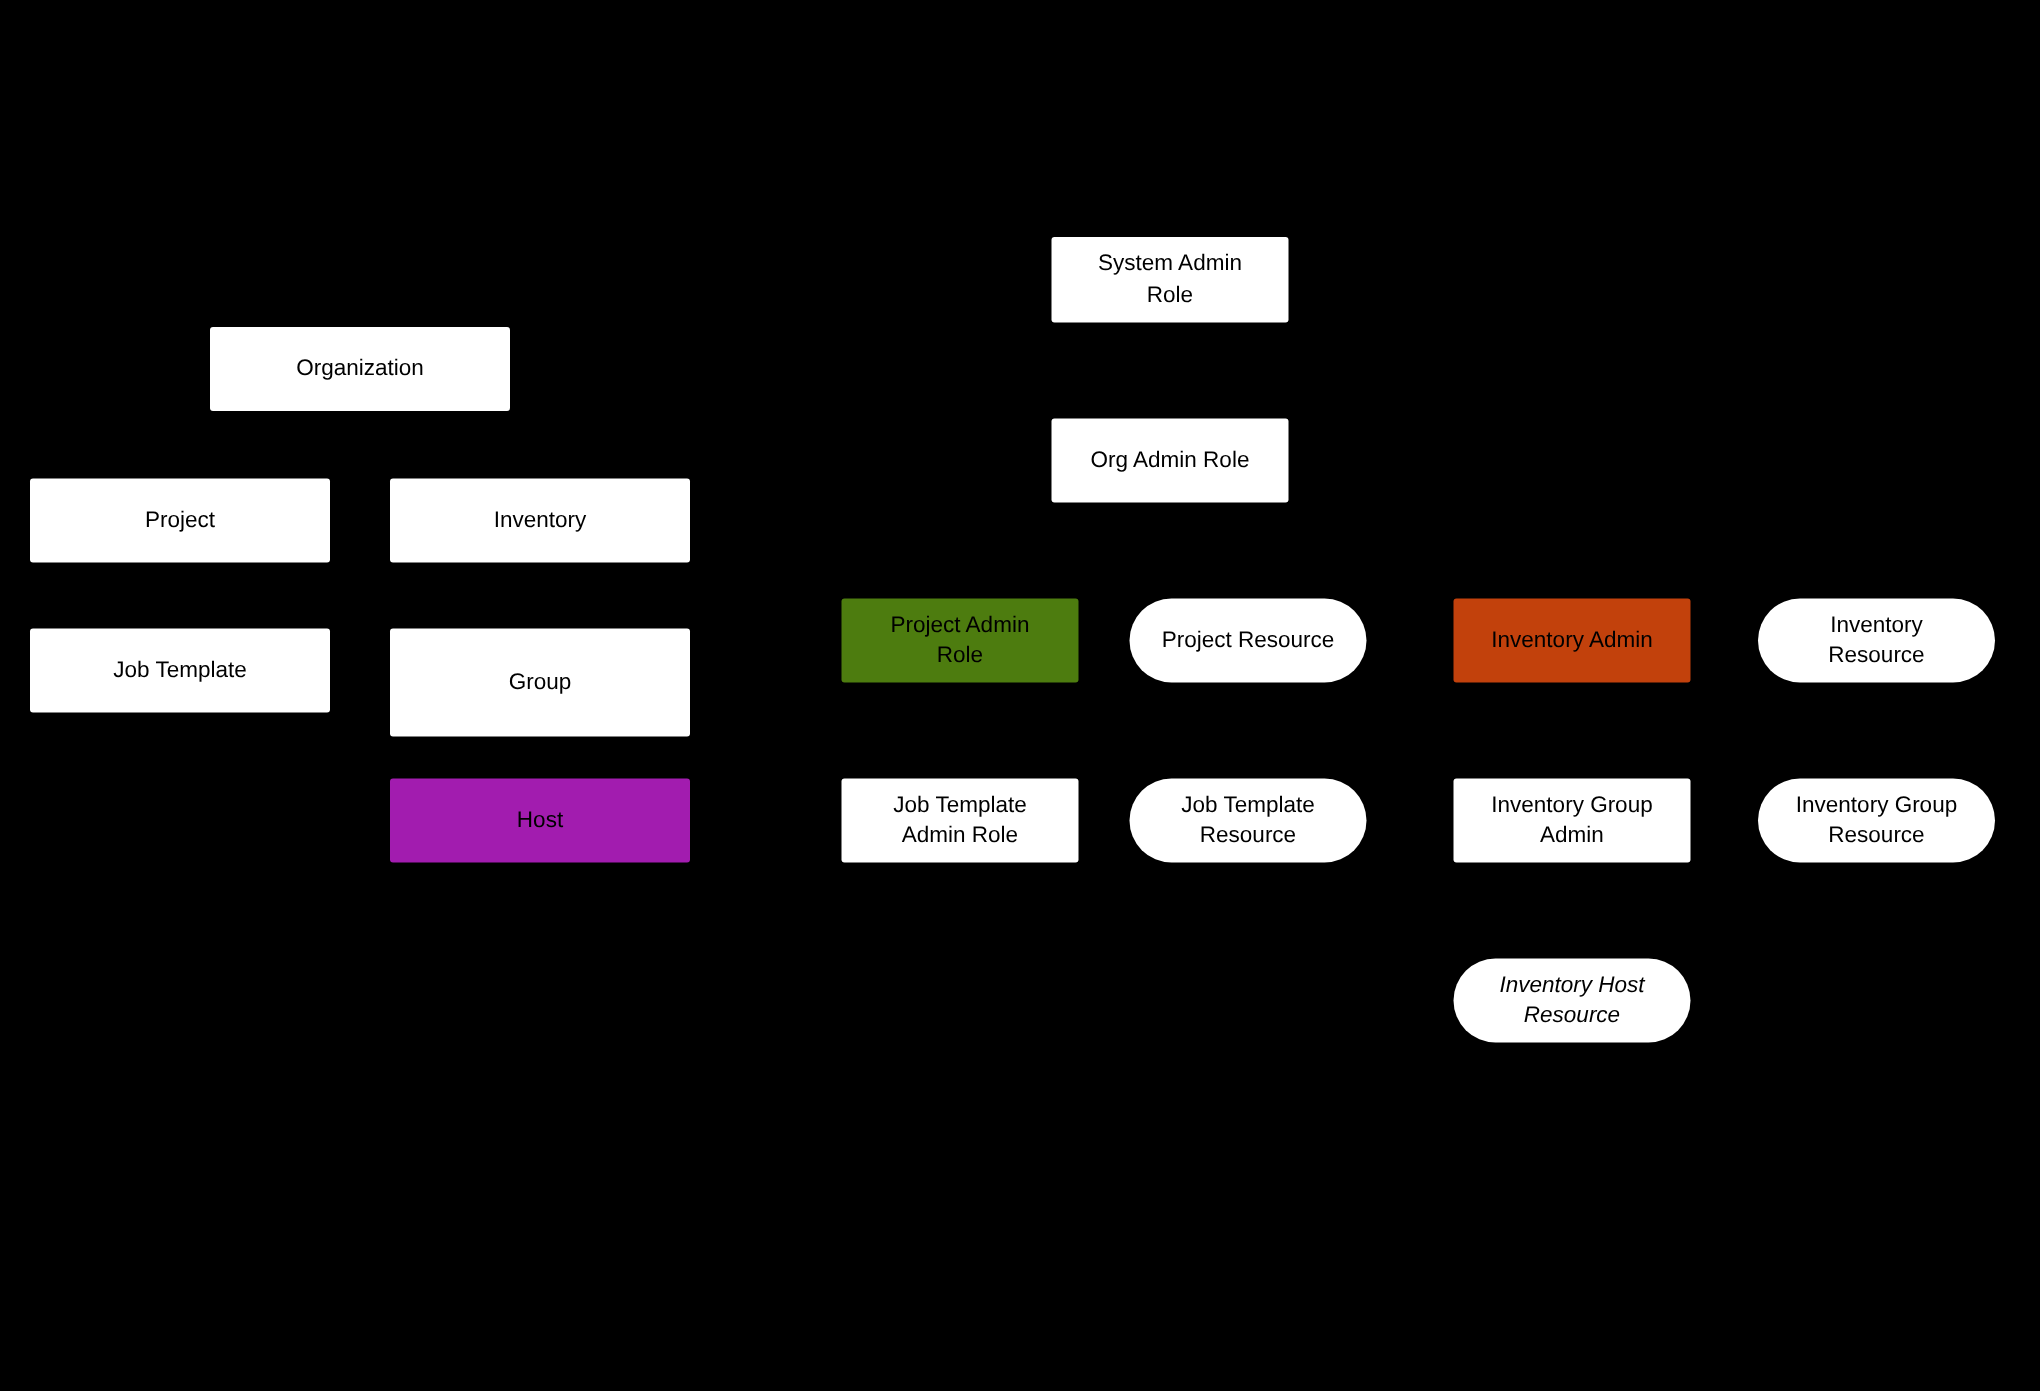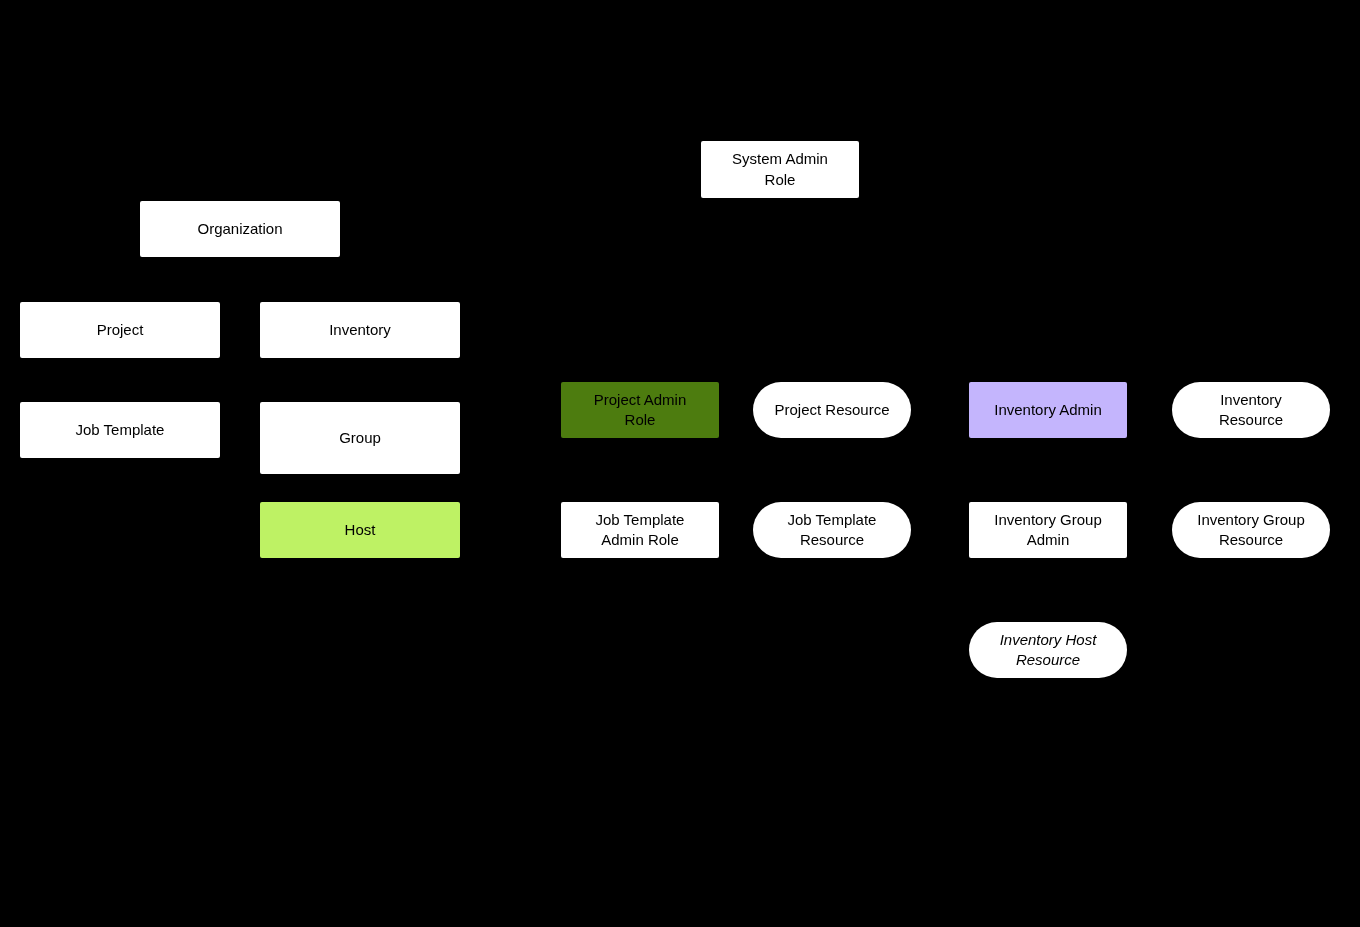--- a/index.html
+++ b/index.html
@@ -21,44 +21,46 @@
     color: #000000;
     display: flex;
     align-items: center;
     justify-content: center;
     text-align: center;
     font-size: 15px;
     line-height: 1.35;
     box-sizing: border-box;
     padding: 2px 6px;
     white-space: pre-line;
+    margin-top: 17px;
   }
   .node.rect {
     border-radius: 2px;
   }
   .node.pill {
     border-radius: 999px;
   }
 </style>
 </head>
 <body>
 
 <div id="canvas" style="background: rgb(0, 0, 0);">
     <div class="node rect" style="left: 140px; top: 201px; width: 200px; height: 56px; background: rgb(255, 255, 255); color: rgb(0, 0, 0);">Organization</div>
     <div class="node rect" style="left: 20px; top: 302px; width: 200px; height: 56px; background: rgb(255, 255, 255); color: rgb(0, 0, 0);">Project</div>
     <div class="node rect" style="left: 260px; top: 302px; width: 200px; height: 56px; background: rgb(255, 255, 255); color: rgb(0, 0, 0);">Inventory</div>
     <div class="node rect" style="left: 20px; top: 402px; width: 200px; height: 56px; background: rgb(255, 255, 255); color: rgb(0, 0, 0);">Job Template</div>
     <div class="node rect" style="left: 260px; top: 402px; width: 200px; height: 72px; background: rgb(255, 255, 255); color: rgb(0, 0, 0);">Group</div>
-    <div class="node rect" style="left: 260px; top: 502px; width: 200px; height: 56px; background: #bef264; color: rgb(0, 0, 0);">Host</div>
+    <div class="node rect" style="left: 260px; top: 502px; width: 200px; height: 56px; background: #a21caf; color: rgb(0, 0, 0);">Host</div>
     <div class="node rect" style="left: 701px; top: 141px; width: 158px; height: 57px; background: rgb(255, 255, 255); color: rgb(0, 0, 0);">System Admin
 Role</div>
+    <div class="node rect" style="left: 701px; top: 262px; width: 158px; height: 56px; background: rgb(255, 255, 255); color: rgb(0, 0, 0);">Org Admin Role</div>
     <div class="node rect" style="left: 561px; top: 382px; width: 158px; height: 56px; background: #4d7c0f; color: rgb(0, 0, 0);">Project Admin
 Role</div>
     <div class="node pill" style="left: 753px; top: 382px; width: 158px; height: 56px; background: rgb(255, 255, 255); color: rgb(0, 0, 0);">Project Resource</div>
-    <div class="node rect" style="left: 969px; top: 382px; width: 158px; height: 56px; background: #c4b5fd; color: rgb(0, 0, 0);">Inventory Admin</div>
+    <div class="node rect" style="left: 969px; top: 382px; width: 158px; height: 56px; background: #c2410c; color: rgb(0, 0, 0);">Inventory Admin</div>
     <div class="node pill" style="left: 1172px; top: 382px; width: 158px; height: 56px; background: rgb(255, 255, 255); color: rgb(0, 0, 0);">Inventory
 Resource</div>
     <div class="node rect" style="left: 561px; top: 502px; width: 158px; height: 56px; background: rgb(255, 255, 255); color: rgb(0, 0, 0);">Job Template
 Admin Role</div>
     <div class="node pill" style="left: 753px; top: 502px; width: 158px; height: 56px; background: rgb(255, 255, 255); color: rgb(0, 0, 0);">Job Template
 Resource</div>
     <div class="node rect" style="left: 969px; top: 502px; width: 158px; height: 56px; background: rgb(255, 255, 255); color: rgb(0, 0, 0);">Inventory Group
 Admin</div>
     <div class="node pill" style="left: 1172px; top: 502px; width: 158px; height: 56px; background: rgb(255, 255, 255); color: rgb(0, 0, 0);">Inventory Group
 Resource</div>

